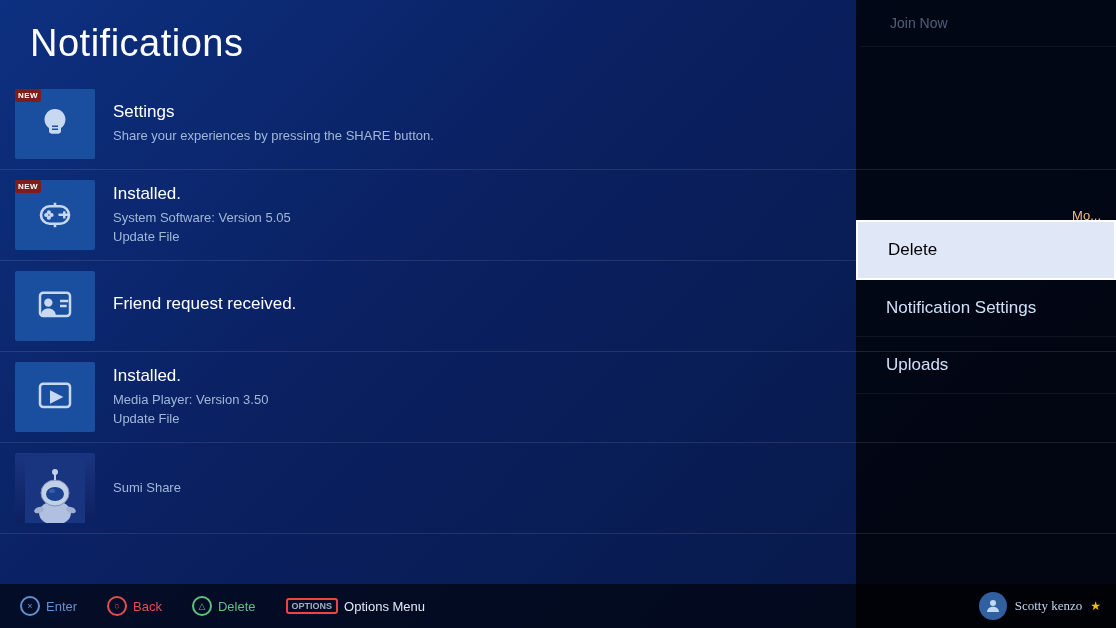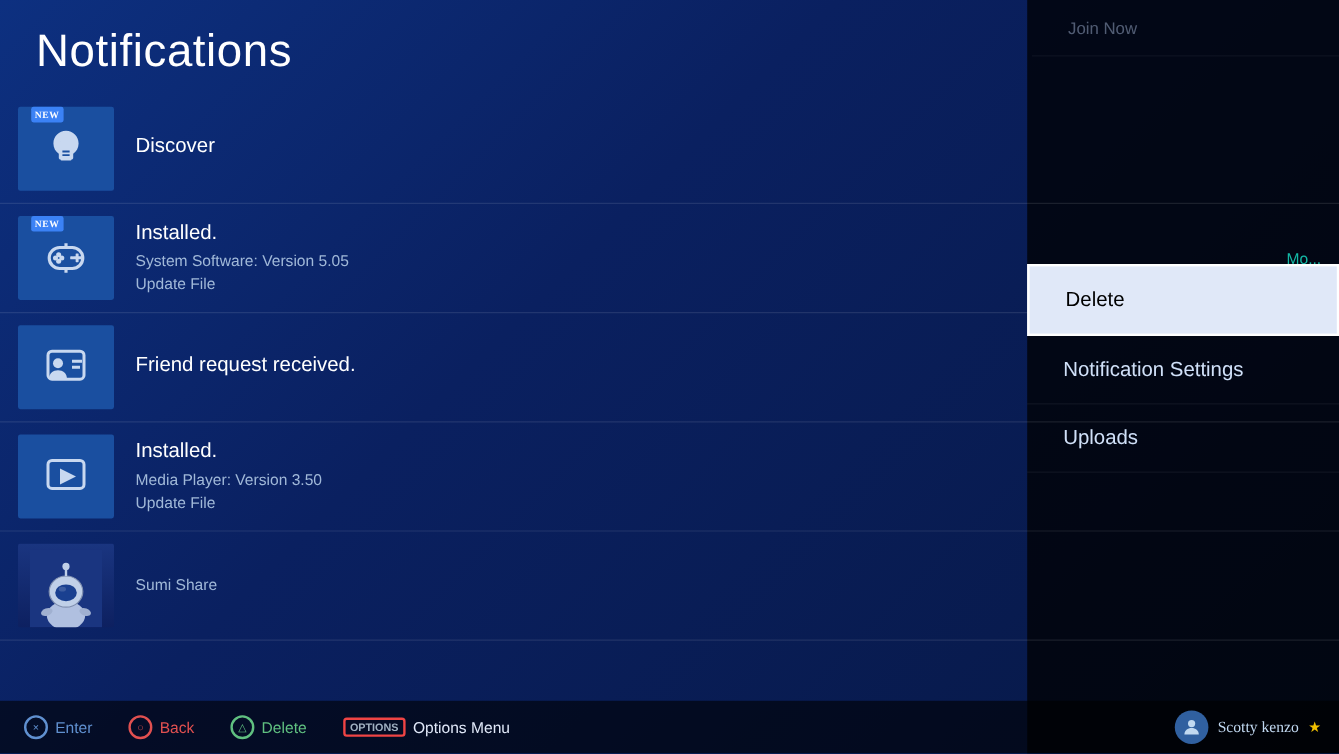--- a/index.html
+++ b/index.html
@@ -60,31 +60,30 @@
       display: flex;
       align-items: center;
       padding: 10px 15px;
       border-bottom: 1px solid rgba(255,255,255,0.1);
       position: relative;
       cursor: pointer;
     }
 
     .new-badge {
       position: absolute;
-      left: 26px;
+      left: 15px;
       top: 10px;
-      background: #3b82f6;
+      background: #7f1d1d;
       color: #fff;
       font-size: 8px;
       font-weight: bold;
       padding: 2px 3px;
       border-radius: 2px;
       letter-spacing: 0.5px;
       z-index: 3;
-      font-family: Liberation Serif, serif;
     }
 
     .notif-icon-box {
       width: 80px;
       height: 70px;
       background: #1a4fa0;
       display: flex;
       align-items: center;
       justify-content: center;
       flex-shrink: 0;
@@ -110,21 +109,21 @@
     }
 
     .notif-sub {
       font-size: 13px;
       color: #a0b8d8;
       line-height: 1.5;
     }
 
     .notif-more {
       font-size: 13px;
-      color: #14b8a6;
+      color: #fdba74;
       margin-left: 10px;
     }
 
     
     .notif-avatar {
       width: 80px;
       height: 70px;
       background: #1a3060;
       display: flex;
       align-items: center;
@@ -274,21 +273,22 @@
     <div class="notif-item">
       <span class="new-badge">NEW</span>
       <div class="notif-icon-box">
         <svg viewBox="0 0 24 24" xmlns="http://www.w3.org/2000/svg">
           <path d="M12 2C8.13 2 5 5.13 5 9c0 2.38 1.19 4.47 3 5.74V17c0 .55.45 1 1 1h6c.55 0 1-.45 1-1v-2.26c1.81-1.27 3-3.36 3-5.74 0-3.87-3.13-7-7-7zm2 14H10v-1h4v1zm0-2H10v-1h4v1zm-1-4.18V11h-2V9.82C9.84 9.4 9 8.3 9 9c0-1.66 1.34-3 3-3s3 1.34 3 3c0-.7-.84.4-2 .82z"></path>
           <circle cx="12" cy="9" r="3.5"></circle>
           <rect x="9" y="17" width="6" height="1.5" rx="0.5"></rect>
         </svg>
       </div>
       <div class="notif-text">
-        <div class="notif-title">Discover</div>
+        <div class="notif-title">Settings</div>
+        <div class="notif-sub">Share your experiences by pressing the SHARE button.</div>
       </div>
     </div>
 
     <div class="notif-item">
       <span class="new-badge">NEW</span>
       <div class="notif-icon-box">
         <svg viewBox="0 0 24 24" xmlns="http://www.w3.org/2000/svg" style="width:42px;height:42px">
           <rect x="4" y="7" width="16" height="10" rx="5" ry="5" fill="none" stroke="#c8d8f0" stroke-width="1.5"></rect>
           <circle cx="8.5" cy="10.5" r="1.2" fill="#c8d8f0"></circle>
           <circle cx="8.5" cy="13.5" r="1.2" fill="#c8d8f0"></circle>

